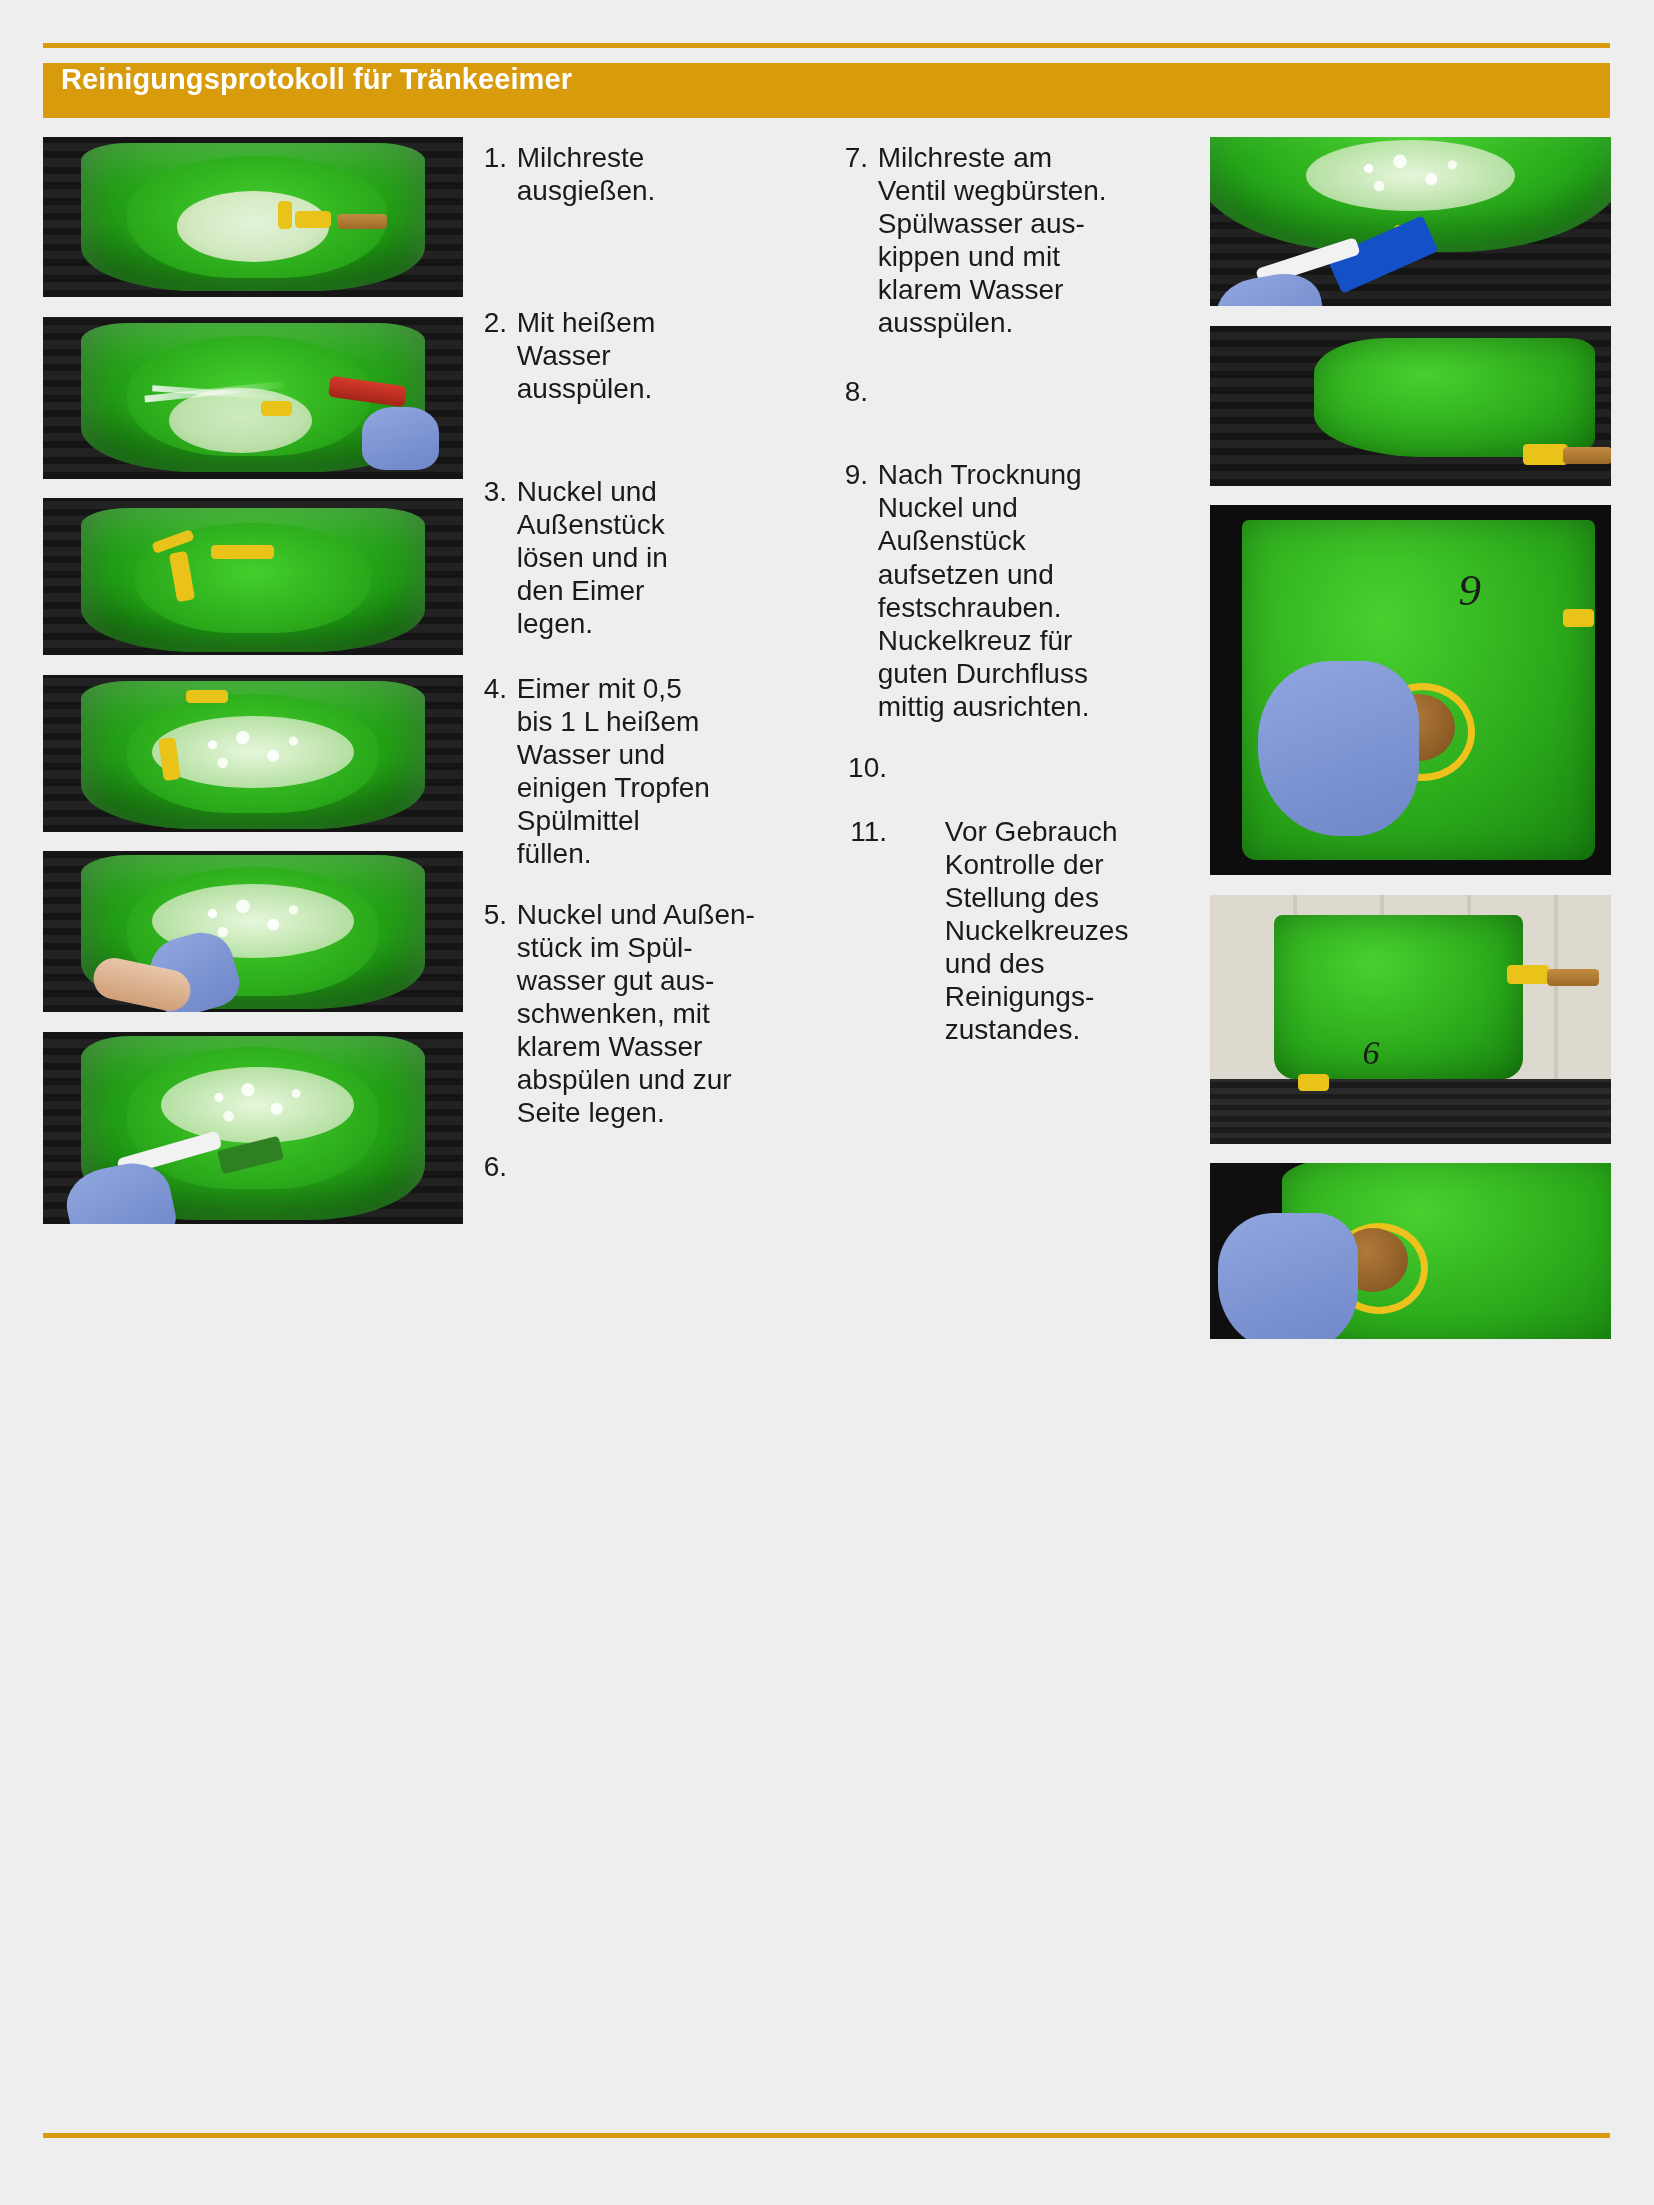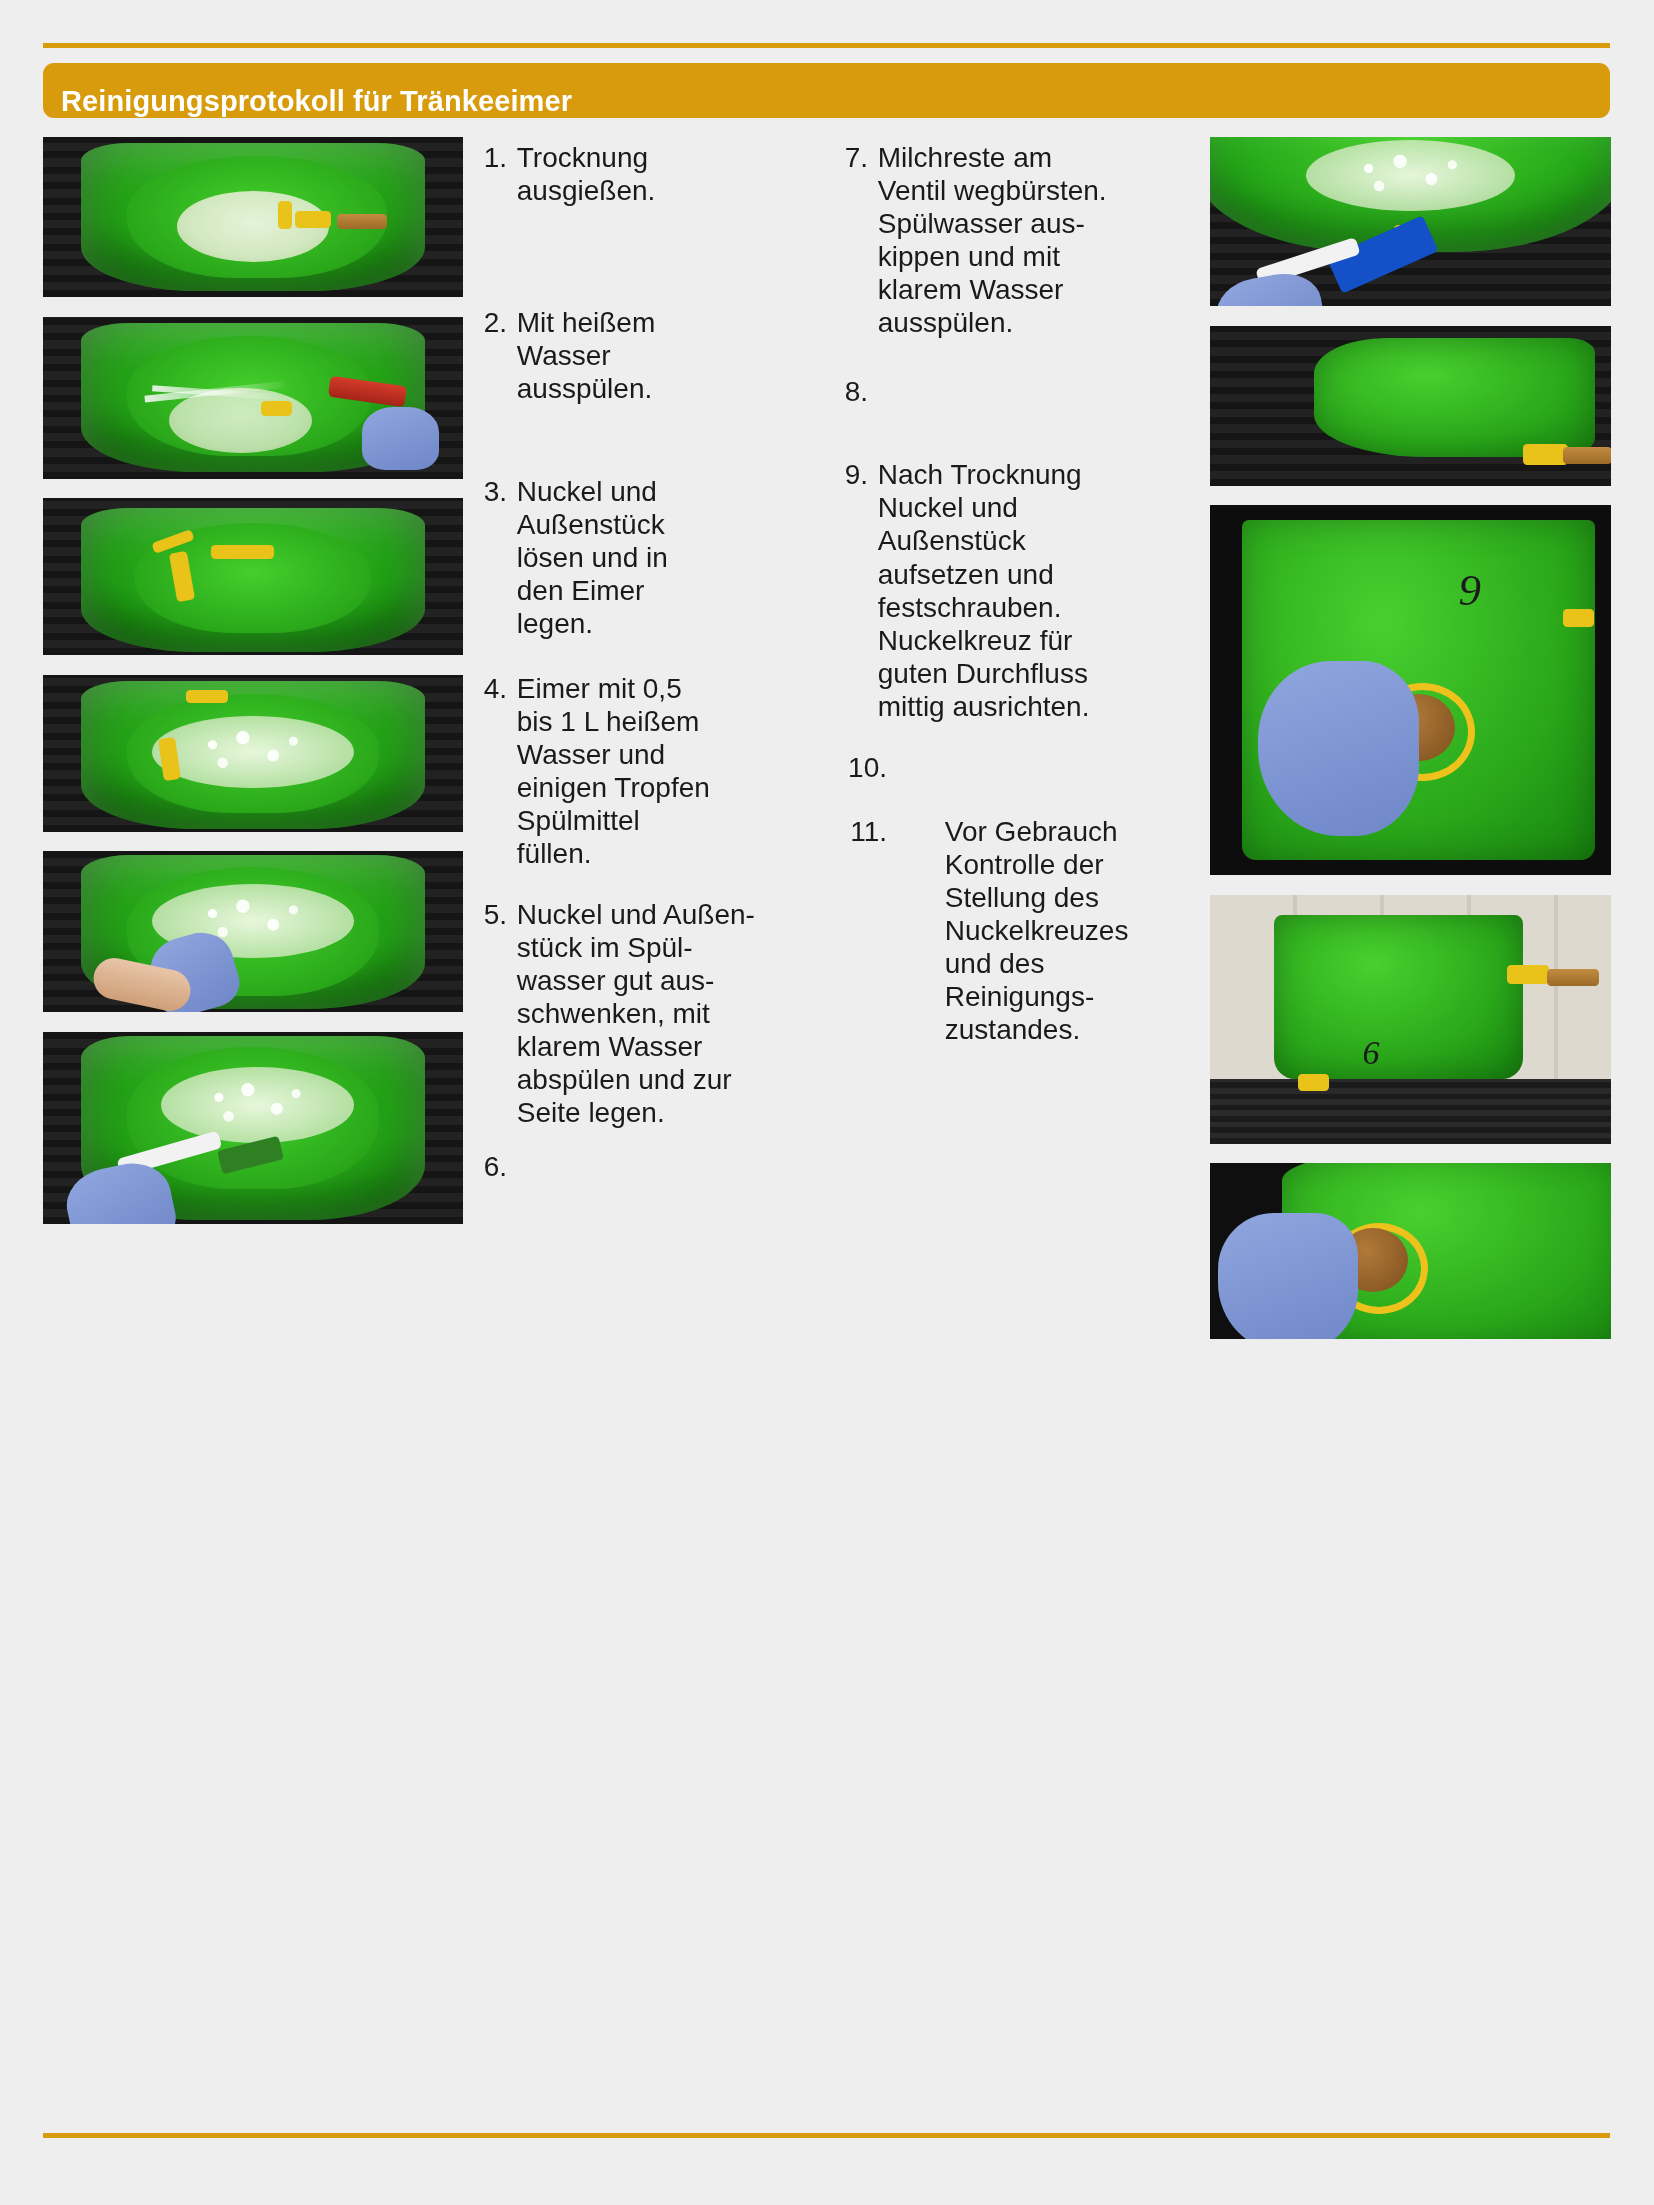--- a/index.html
+++ b/index.html
@@ -32,22 +32,21 @@
   .rule.bottom { top: 2133px; }
 
   .title-bar {
     position: absolute;
     left: 43px;
     top: 63px;
     width: 1567px;
     height: 55px;
     background: #d79b0b;
     display: flex;
-    align-items: flex-end;
-    border-radius: 11px;
+    align-items: flex-start;
   }
   .title-bar .title {
     color: #ffffff;
     font-size: 29px;
     font-weight: bold;
     padding-left: 18px;
     letter-spacing: 0.1px;
   }
 
   .content {
@@ -309,21 +308,21 @@
         <div class="foam" style="left:28%;top:18%;width:46%;height:40%;"></div>
         <div class="brush-handle" style="left:18%;top:66%;width:105px;height:18px;transform:rotate(-16deg);"></div>
         <div class="brush-head" style="left:42%;top:58%;width:63px;height:24px;transform:rotate(-14deg);background:#2f7f23;"></div>
         <div class="glove" style="left:6%;top:70%;width:105px;height:84px;transform:rotate(-12deg);"></div>
       </div>
     </div>
 
     <div class="col-text-left">
       <div class="step" style="margin-top:4.2px;">
         <div class="num num-w1">1.</div>
-        <div class="txt">Trocknung
+        <div class="txt">Milchreste
 ausgießen.</div>
       </div>
       <div class="step" style="margin-top:99px;">
         <div class="num num-w1">2.</div>
         <div class="txt">Mit heißem
 Wasser
 ausspülen.</div>
       </div>
       <div class="step" style="margin-top:70px;">
         <div class="num num-w1">3.</div>

